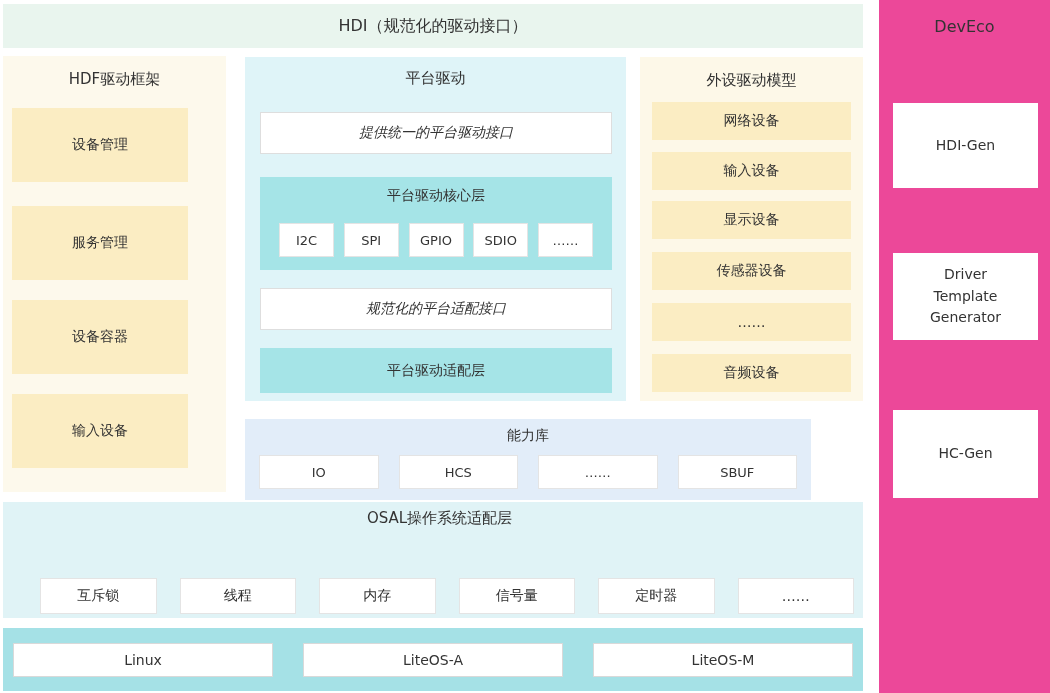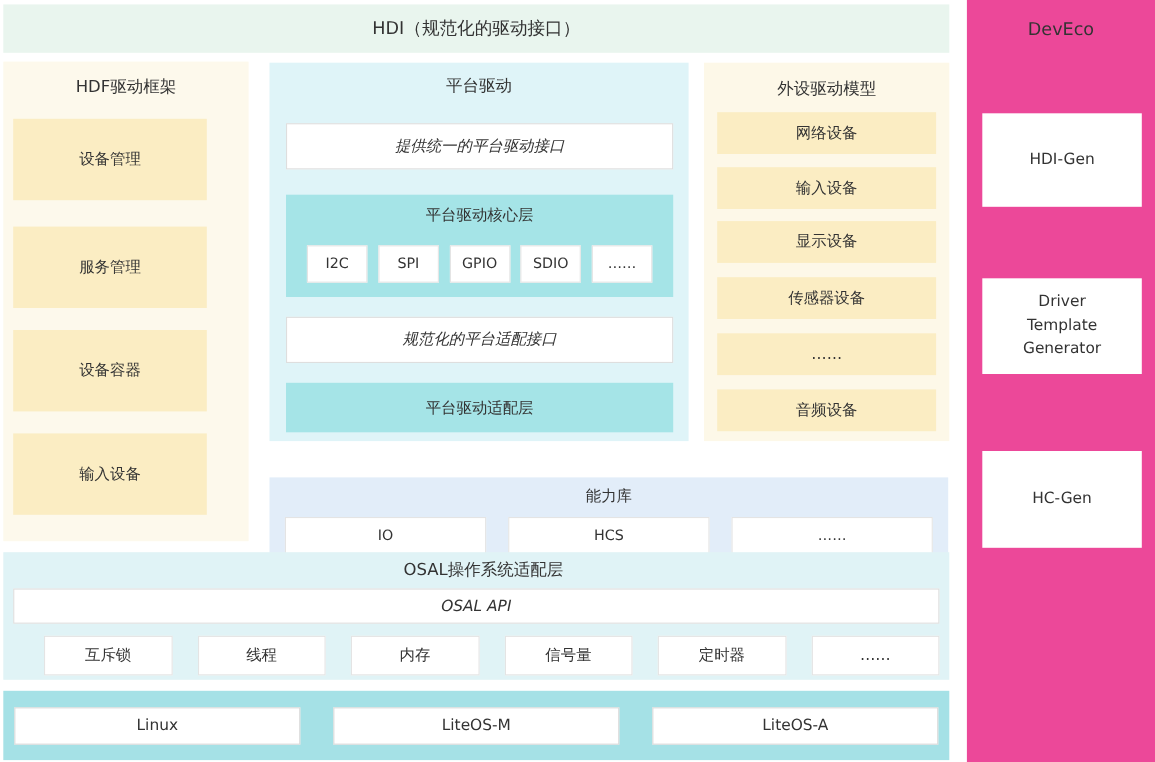--- a/index.html
+++ b/index.html
@@ -69,27 +69,27 @@
   }
   .periph-box {
     position: absolute; left: 12px; width: 199px; height: 38px;
     background: #fbedc3; font-size: 14px;
   }
   .pb-0 { top: 45px; } .pb-1 { top: 95px; } .pb-2 { top: 144px; }
   .pb-3 { top: 195px; } .pb-4 { top: 246px; } .pb-5 { top: 297px; }
 
   
   .capability {
-    position: absolute; left: 245px; top: 434px; width: 617px; height: 81px;
+    position: absolute; left: 245px; top: 419px; width: 566px; height: 81px;
     background: #e2edf9;
   }
   .capability-title { height: 34px; font-size: 14px; }
   .capability-row {
     position: absolute; top: 36px; left: 14px; right: 14px;
-    display: grid; grid-template-columns: repeat(3, 1fr); gap: 20px;
+    display: grid; grid-template-columns: repeat(4, 1fr); gap: 20px;
   }
   .cap-chip { height: 34px; background: #ffffff; border: 1px solid #e4e4e4; font-size: 13px; }
 
   
   .osal {
     position: absolute; left: 3px; top: 502px; width: 860px; height: 116px;
     background: #e0f3f6;
   }
   .osal-title { height: 32px; font-size: 15px; padding-left: 13px; }
   .osal-api {
@@ -160,36 +160,35 @@
   <div class="capability-row">
     <div class="cap-chip center">IO</div>
     <div class="cap-chip center">HCS</div>
     <div class="cap-chip center">……</div>
     <div class="cap-chip center">SBUF</div>
   </div>
 </div>
 
 <div class="osal">
   <div class="osal-title center">OSAL操作系统适配层</div>
-  <div class="osal-api white-box center">OSAL API</div>
   <div class="osal-row">
     <div class="osal-chip center">互斥锁</div>
     <div class="osal-chip center">线程</div>
     <div class="osal-chip center">内存</div>
     <div class="osal-chip center">信号量</div>
     <div class="osal-chip center">定时器</div>
     <div class="osal-chip center">……</div>
   </div>
 </div>
 
 <div class="kernel-bar">
   <div class="kernel-row">
     <div class="kernel-box center">Linux</div>
+    <div class="kernel-box center">LiteOS-A</div>
     <div class="kernel-box center">LiteOS-M</div>
-    <div class="kernel-box center">LiteOS-A</div>
   </div>
 </div>
 
 <div class="deveco">
   <div class="deveco-title center">DevEco</div>
   <div class="deveco-tool tool-0 center">
     <span>HDI-Gen</span>
   </div>
   <div class="deveco-tool tool-1 center">
     <span>Driver Template Generator</span>

